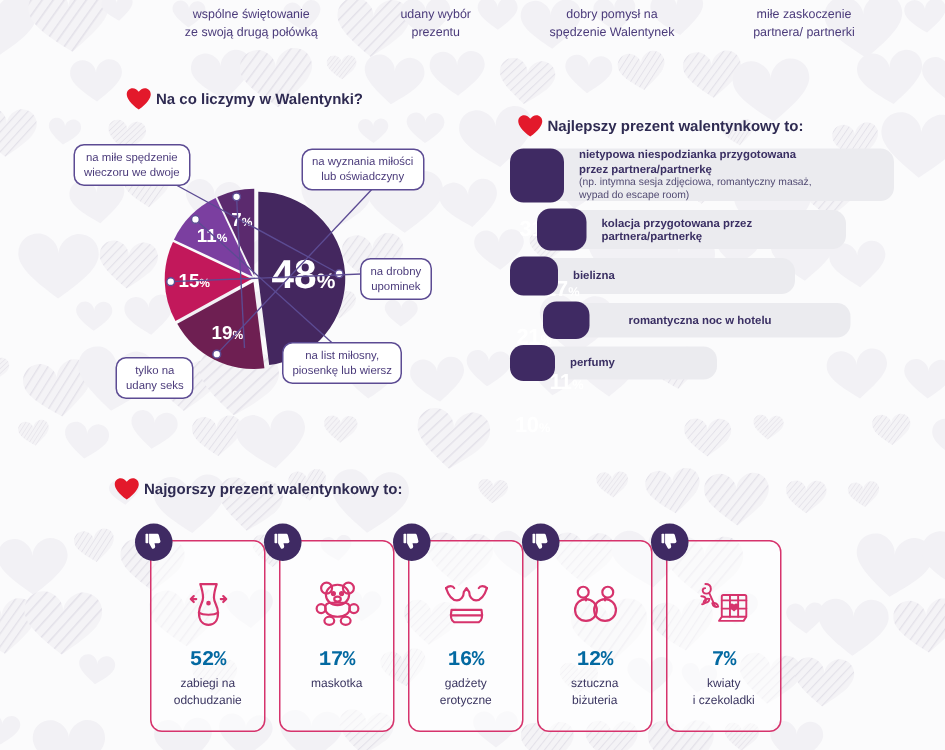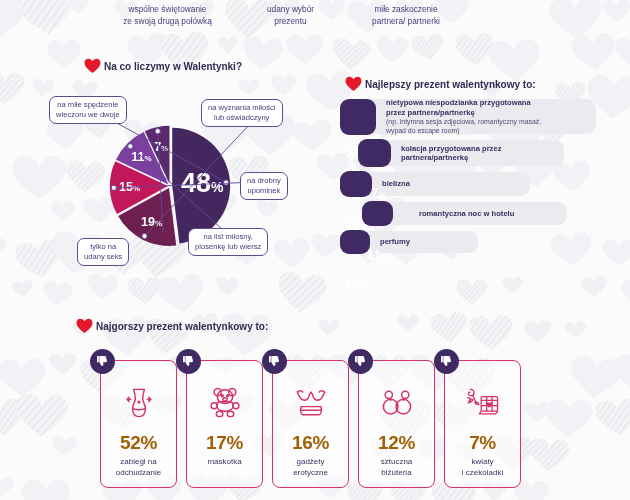--- a/index.html
+++ b/index.html
@@ -179,24 +179,25 @@
   }
   .worst-icon {
     margin-top: 20px;
     height: 44px;
     display: flex;
     align-items: center;
     justify-content: center;
   }
   .worst-pct {
     margin-top: 7px;
-    font-size: 19px;
+    font-size: 14px;
     font-weight: 700;
-    color: #a16207;
+    color: #0369a1;
     letter-spacing: -0.4px;
+    font-family: Liberation Mono, monospace;
   }
   .worst-label {
     margin-top: 3px;
     font-size: 8px;
     line-height: 10.5px;
     color: #3a3560;
     text-align: center;
     padding: 0 3px;
   }
 </style>
@@ -359,20 +360,22 @@
     </g>
 </svg>
 
 <div class="page">
 
   <div class="top-banner">
     <div class="banner-col bc1" style="white-space: pre-line;">wspólne świętowanie
 ze swoją drugą połówką</div>
     <div class="banner-col bc2" style="white-space: pre-line;">udany wybór
 prezentu</div>
+    <div class="banner-col bc3" style="white-space: pre-line;">dobry pomysł na
+spędzenie Walentynek</div>
     <div class="banner-col bc4" style="white-space: pre-line;">miłe zaskoczenie
 partnera/ partnerki</div>
   </div>
 
   <div class="section-title" id="title-pie">
     <svg class="heart-bullet" viewBox="0 0 34 32">
       <path d="M17,30 C6,22 1,15 1,9.5 C1,4.8 4.6,1.5 8.8,1.5 C12,1.5 15.2,3.4 17,6.4 C18.8,3.4 22,1.5 25.2,1.5 C29.4,1.5 33,4.8 33,9.5 C33,15 28,22 17,30 Z" fill="#e3192b"></path>
     </svg>
     <span>Na co liczymy w Walentynki?</span>
   </div>

